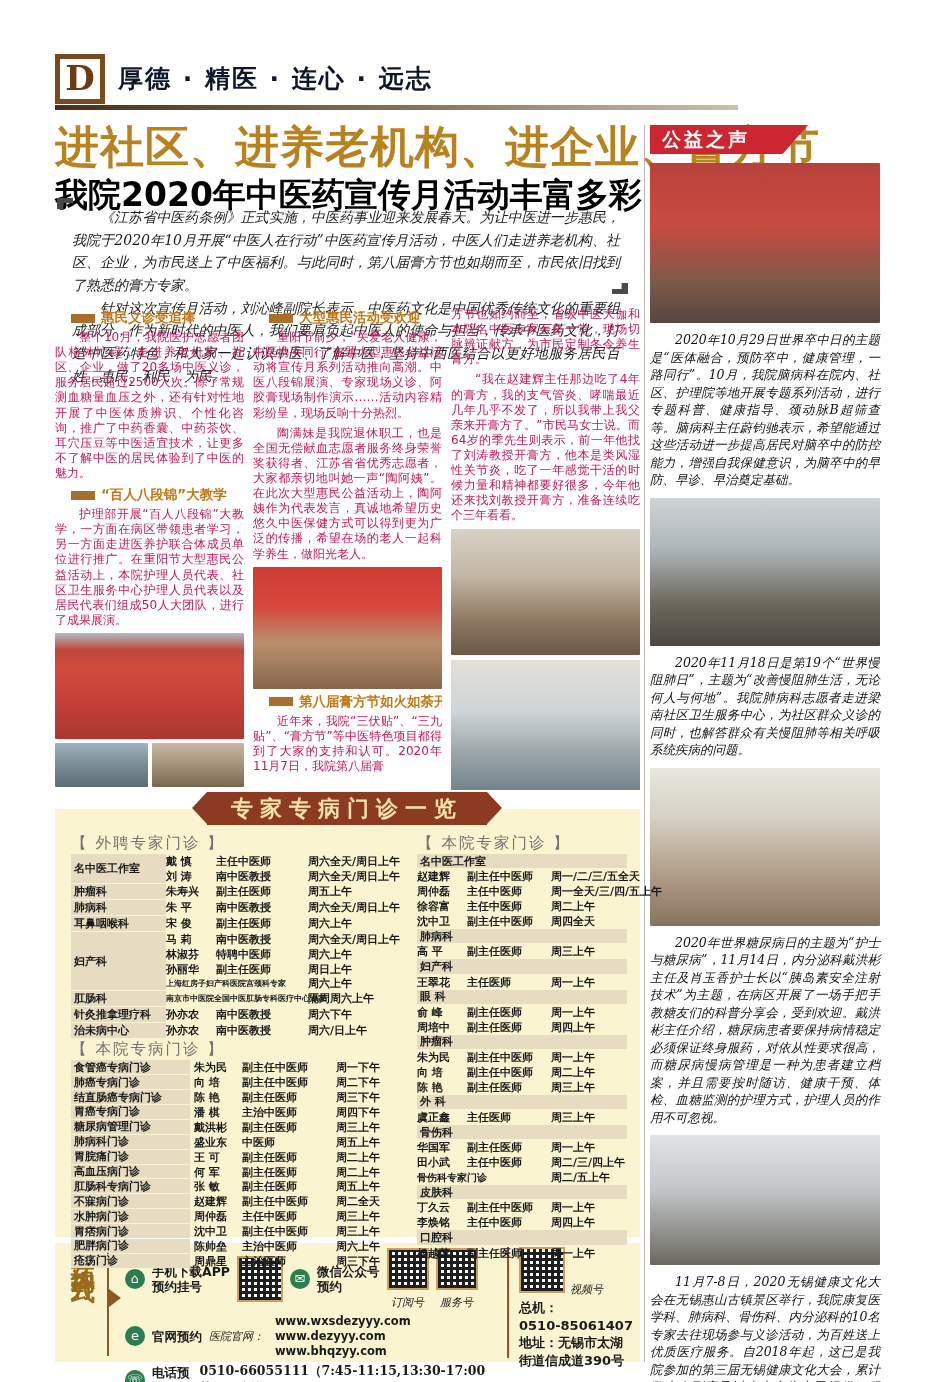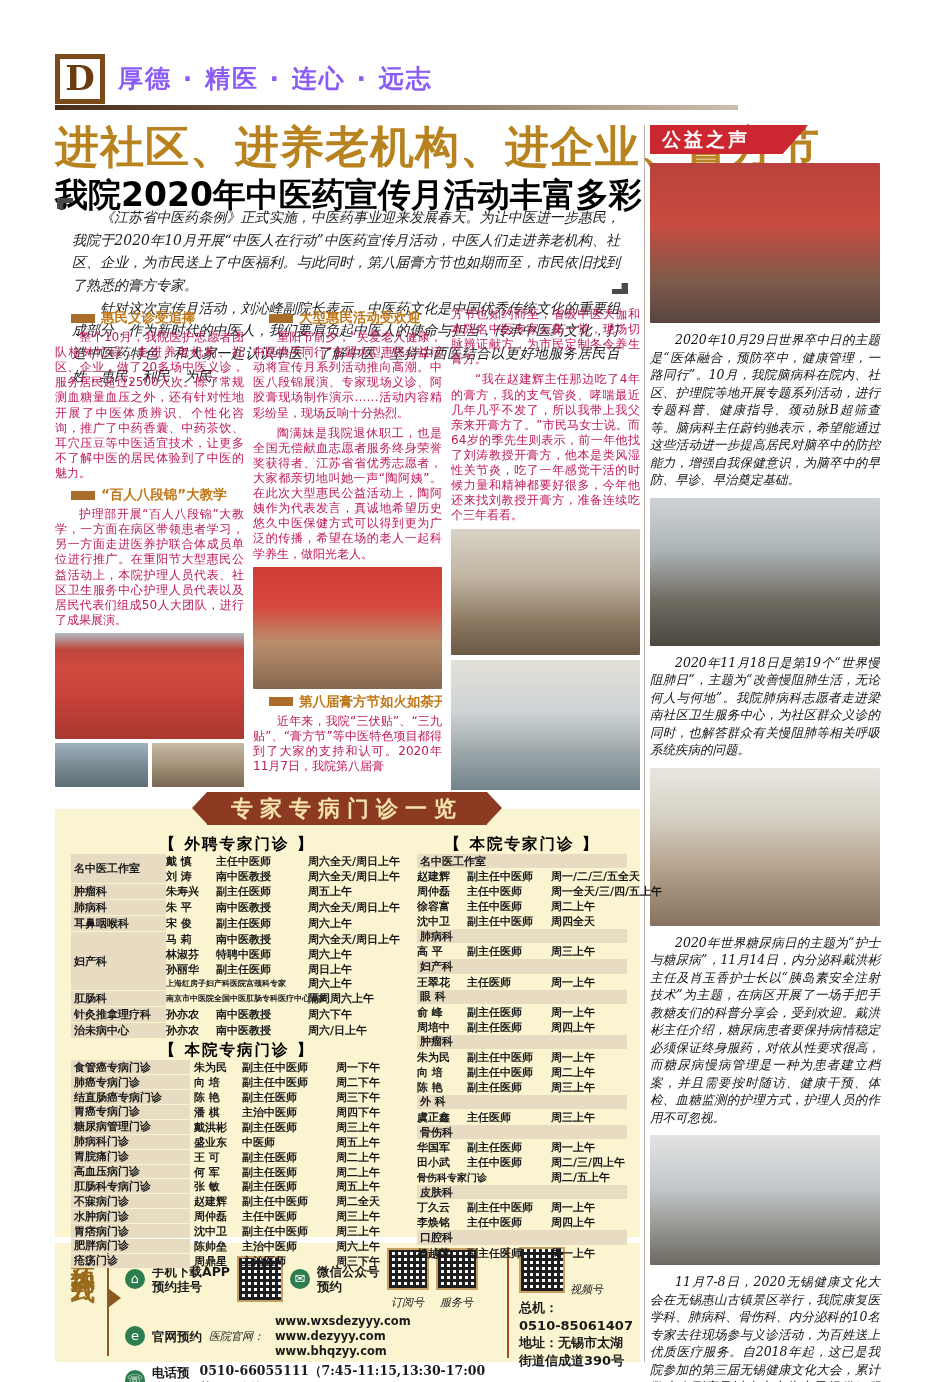--- a/index.html
+++ b/index.html
@@ -2,21 +2,21 @@
 <html><head>
 <meta charset="utf-8">
 <style>
   html,body{margin:0;padding:0;background:#e9e6e0;}
   .page{position:relative;width:938px;height:1382px;background:#fff;margin:0 auto;
         font-family:"DejaVu Sans",sans-serif;color:#1a1a1a;overflow:hidden;}
   
   .logo-box{position:absolute;left:55px;top:54px;width:40px;height:40px;border:5px solid #7a4a1a;
             background:#fff;text-align:center;font-family:"DejaVu Serif",serif;
             font-weight:bold;font-size:34px;line-height:38px;color:#6b3c12;}
-  .motto{position:absolute;left:118px;top:62px;font-size:25px;font-weight:bold;letter-spacing:2px;color:#8b5cf6;}
+  .motto{position:absolute;left:118px;top:62px;font-size:25px;font-weight:bold;letter-spacing:2px;color:#0f172a;}
   .mast-right{position:absolute;right:58px;top:55px;text-align:right;}
   .issue{font-size:17px;font-weight:bold;}
   .phone{font-size:16px;font-weight:bold;margin-top:3px;}
   .header-rule{position:absolute;left:55px;top:105px;width:683px;height:5px;
                background:linear-gradient(90deg,#46301a,#8a755c 55%,#cdbfae);}
   
   .kicker{position:absolute;left:55px;top:118px;width:588px;font-size:44px;font-weight:900;
           color:#b8821f;white-space:nowrap;letter-spacing:1px;}
   .main-title{position:absolute;left:55px;top:161px;width:588px;font-size:33px;font-weight:900;
           color:#000;white-space:nowrap;margin-top:12px;}
@@ -49,22 +49,22 @@
      background:linear-gradient(180deg,#e3e0d8,#cfd4d6 38%,#9aa5a8 70%,#6e8089);}
   
   .ribbon{position:absolute;left:207px;top:792px;width:280px;height:33px;background:#8d3a22;z-index:3;
           color:#f4e3ac;text-align:center;font-family:"DejaVu Serif",serif;font-weight:bold;
           font-size:22px;line-height:33px;letter-spacing:7px;}
   .ribbon:before,.ribbon:after{content:"";position:absolute;top:0;border-top:16.5px solid transparent;
           border-bottom:16.5px solid transparent;}
   .ribbon:before{left:-15px;border-right:15px solid #8d3a22;}
   .ribbon:after{right:-15px;border-left:15px solid #8d3a22;}
   .panel{position:absolute;left:55px;top:809px;width:585px;height:428px;background:#fbf4d0;z-index:1;}
-  .thead{text-align:center;font-family:"DejaVu Serif",serif;font-weight:bold;font-size:15.5px;
-         color:#000000;letter-spacing:2px;height:21px;line-height:21px;}
+  .thead{font-family:"DejaVu Serif",serif;font-weight:normal;font-size:15.5px;
+         color:#737373;letter-spacing:2px;height:21px;line-height:21px;}
   .tleft{position:absolute;left:16px;top:24px;width:332px;}
   .tright{position:absolute;left:362px;top:24px;width:210px;}
   .tgroup{display:flex;}
   .dept{width:92px;background:#e7dcc2;font-weight:bold;font-size:11px;display:flex;
         align-items:center;padding-left:3px;flex:none;margin-bottom:1px;}
   .entries{flex:1;}
   .entry{display:flex;align-items:center;height:14.9px;font-weight:bold;font-size:11px;white-space:nowrap;}
   .entry .nm{width:50px;flex:none;}
   .entry .tt{width:92px;flex:none;}
   .entry .sc{flex:1;}

